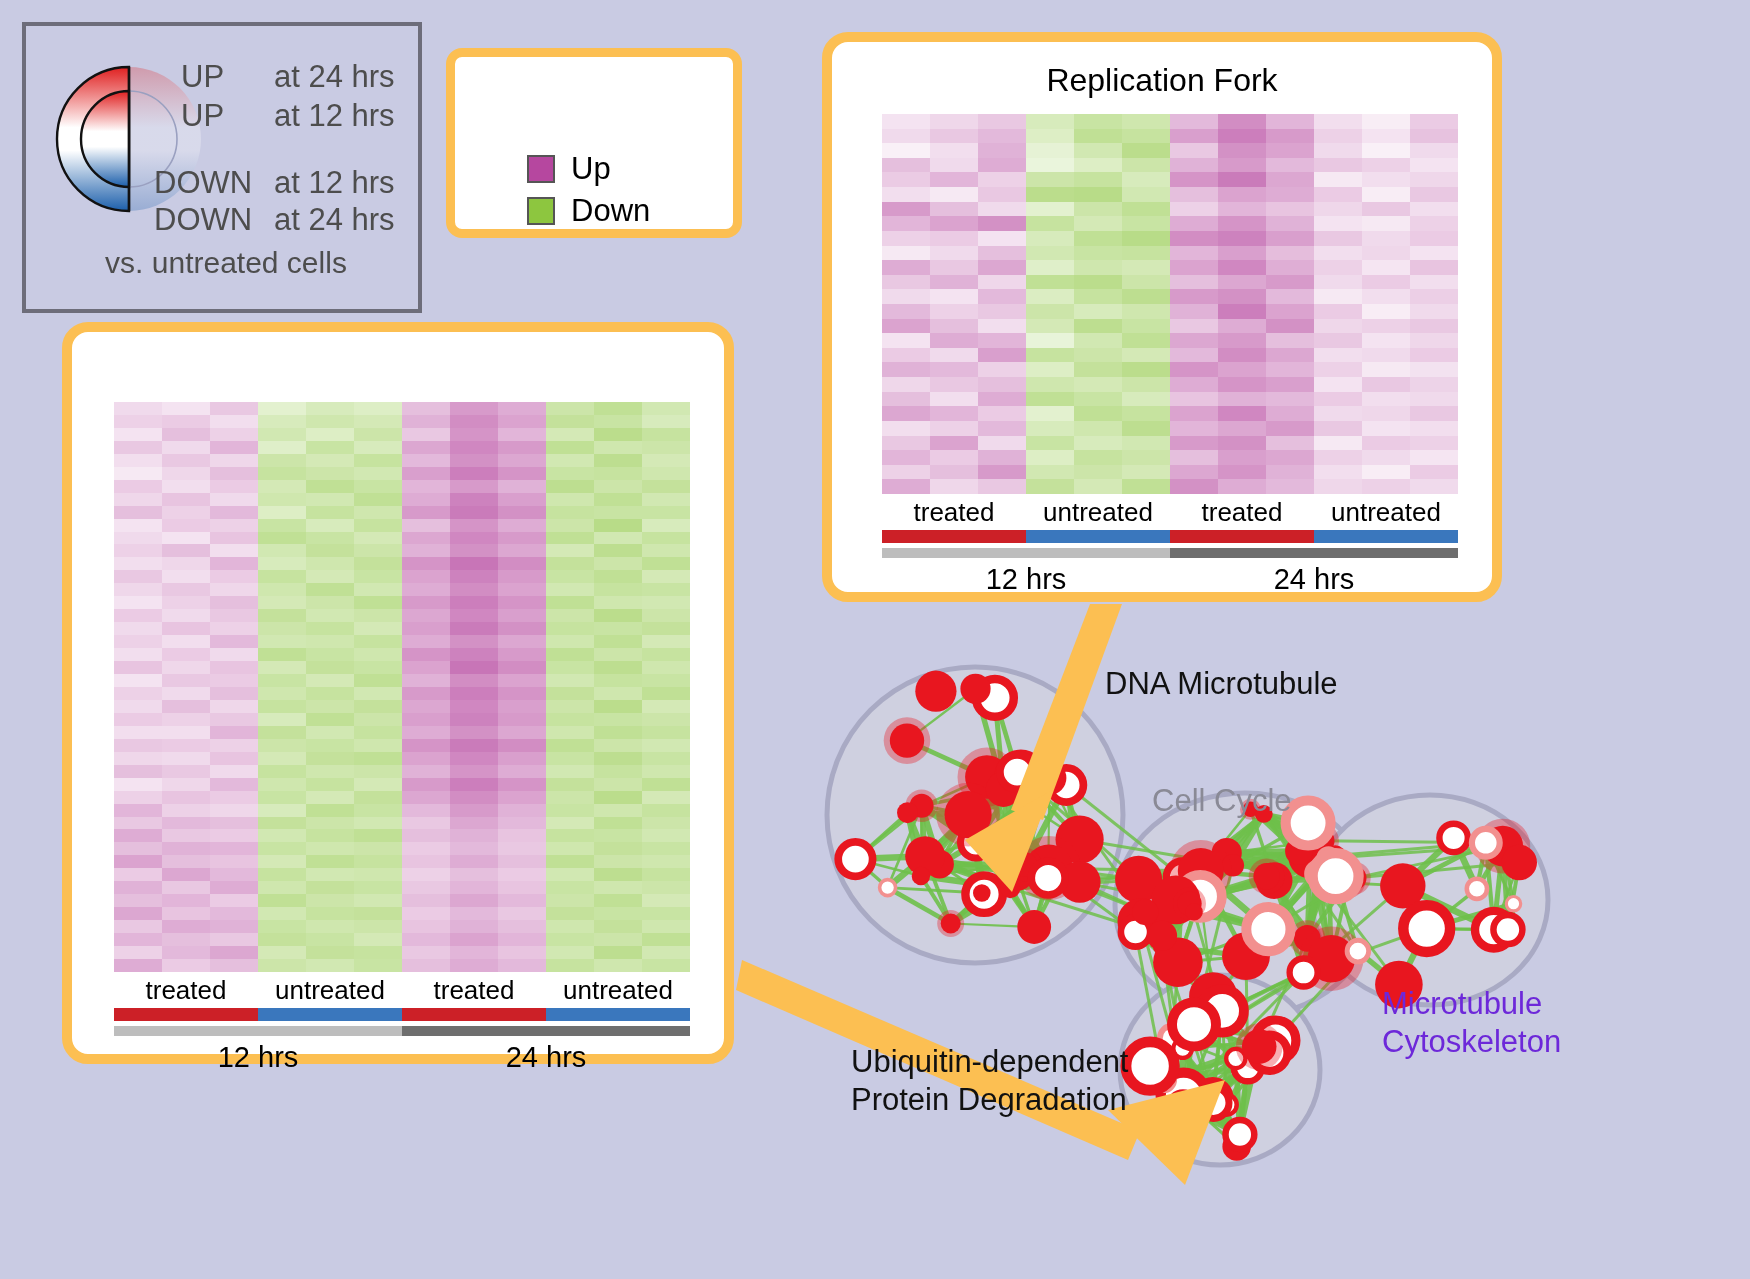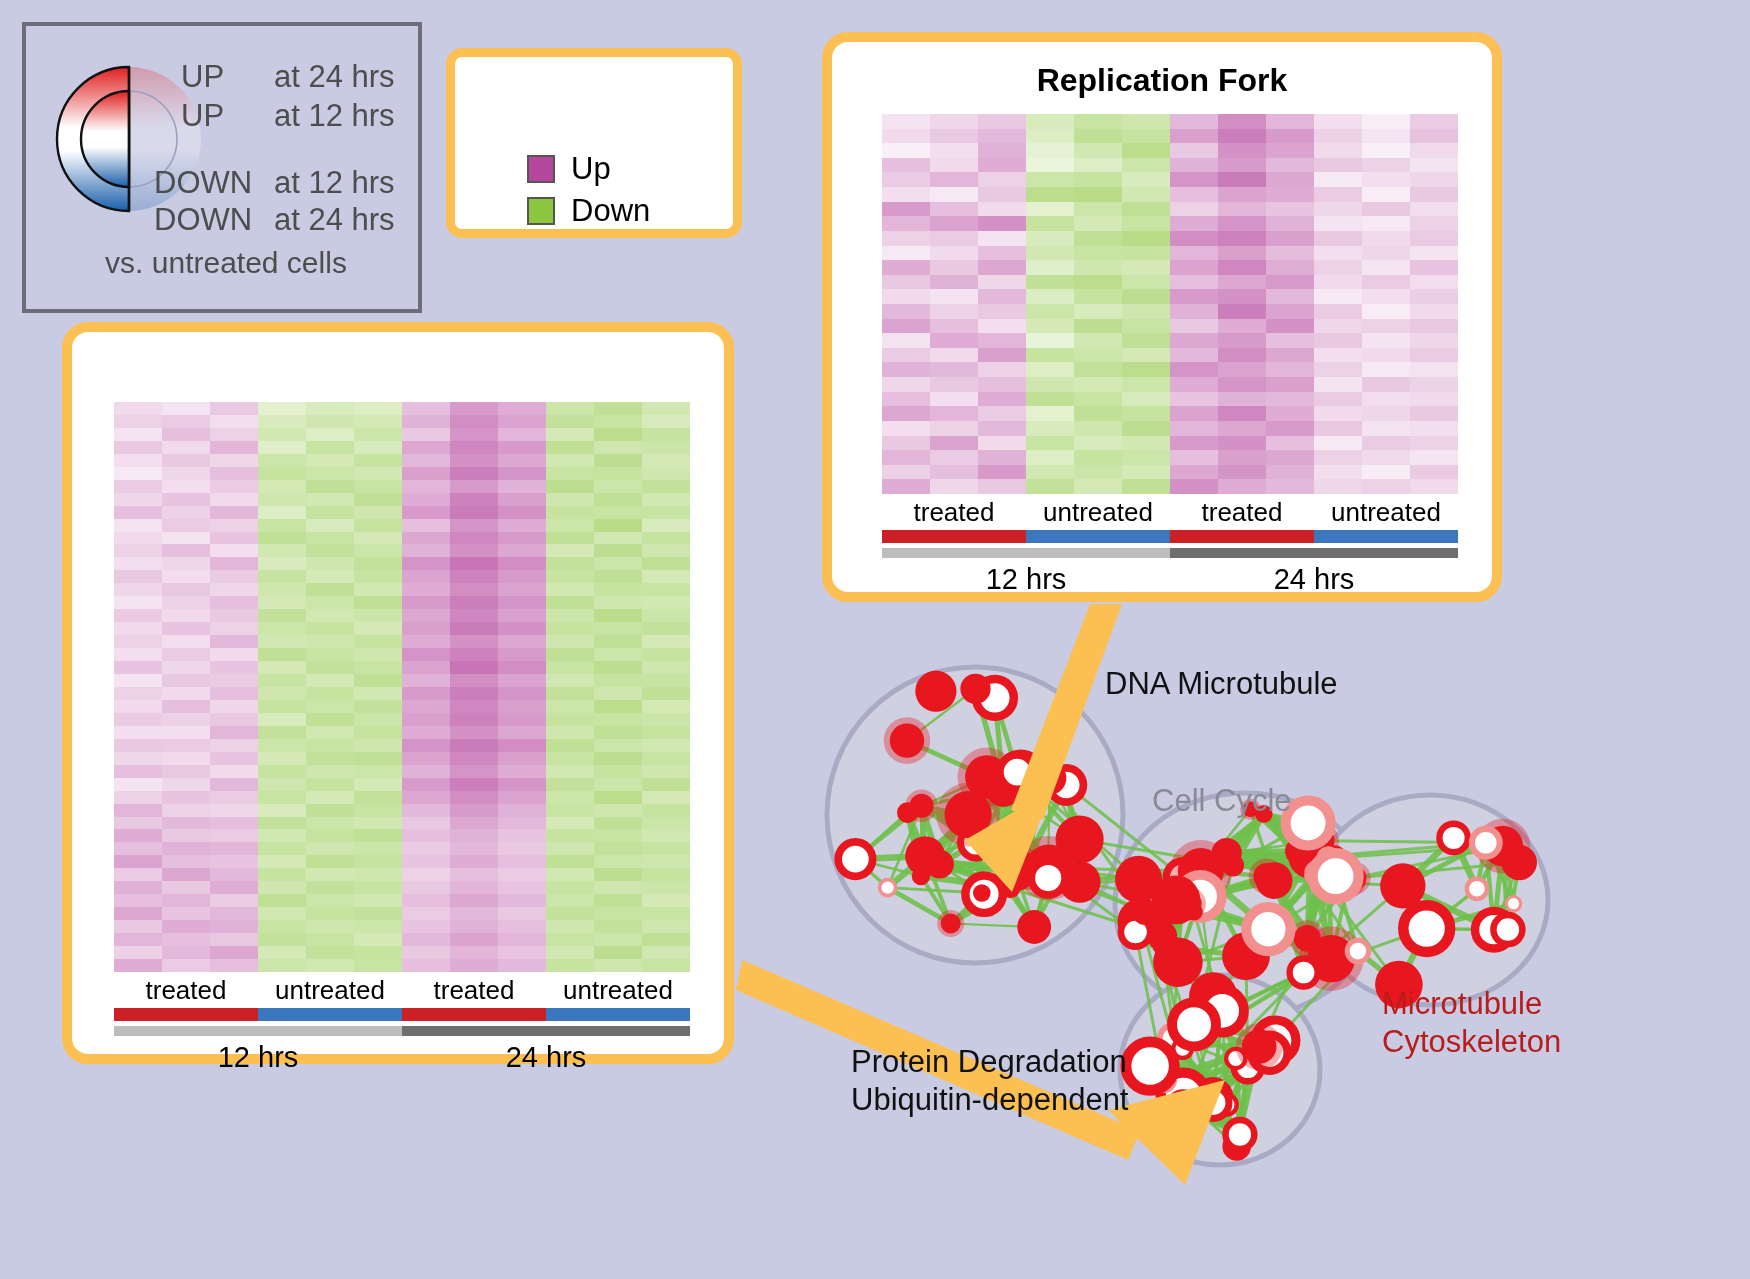--- a/index.html
+++ b/index.html
@@ -39,21 +39,21 @@
 
   
   .panel{
     position:absolute;background:#fff;border:10px solid #fcbf52;
     border-radius:26px;box-sizing:border-box;
   }
   #panel-replication{left:822px;top:32px;width:680px;height:570px;}
   #panel-apc{left:62px;top:322px;width:672px;height:742px;}
   .panel-title{
     position:absolute;left:0;width:100%;text-align:center;
-    font-size:32px;color:#000;font-weight:bold;
+    font-size:32px;color:#000;font-weight:normal;
   }
   #panel-replication .panel-title{top:20px;}
   #panel-apc .panel-title{top:22px;}
 
   .heatmap{position:absolute;display:grid;}
   .hcell{width:100%;height:100%;}
 
   .axis-labels{position:absolute;display:flex;}
   .axis-labels span{flex:1;text-align:center;font-size:26px;color:#000;}
 
@@ -61,21 +61,21 @@
   .cond-bar div{flex:1;}
   .time-bar{position:absolute;display:flex;height:10px;}
   .time-bar div{flex:1;}
   .time-labels{position:absolute;display:flex;}
   .time-labels span{flex:1;text-align:center;font-size:29px;color:#000;}
 
   
   .net-label{position:absolute;font-size:31px;line-height:38px;}
   #label-dna{left:1105px;top:665px;color:#111;}
   #label-cellcycle{left:1152px;top:782px;color:#8a8a96;}
-  #label-microtubule{left:1382px;top:985px;color:#b91c1c;text-align:left;}
+  #label-microtubule{left:1382px;top:985px;color:#6d28d9;text-align:left;}
   #label-ubiquitin{left:851px;top:1043px;color:#111;}
 
   svg.overlay{position:absolute;left:0;top:0;width:1750px;height:1279px;pointer-events:none;}
 </style>
 </head>
 <body>
 
 <div class="stage">
 
   <div id="legend-box">
@@ -1578,17 +1578,17 @@
       <path d="M1108 1110 L1225 1080 L1185 1185 Z" fill="#fcbf52"></path>
     </svg>
 
   <div class="net-label" id="label-dna">DNA Microtubule</div>
   <div class="net-label" id="label-cellcycle">Cell Cycle</div>
   <div class="net-label" id="label-microtubule">
     <div>Microtubule</div>
     <div>Cytoskeleton</div>
   </div>
   <div class="net-label" id="label-ubiquitin">
+    <div>Ubiquitin-dependent</div>
     <div>Protein Degradation</div>
-    <div>Ubiquitin-dependent</div>
   </div>
 
 </div>
 
 </body></html>

